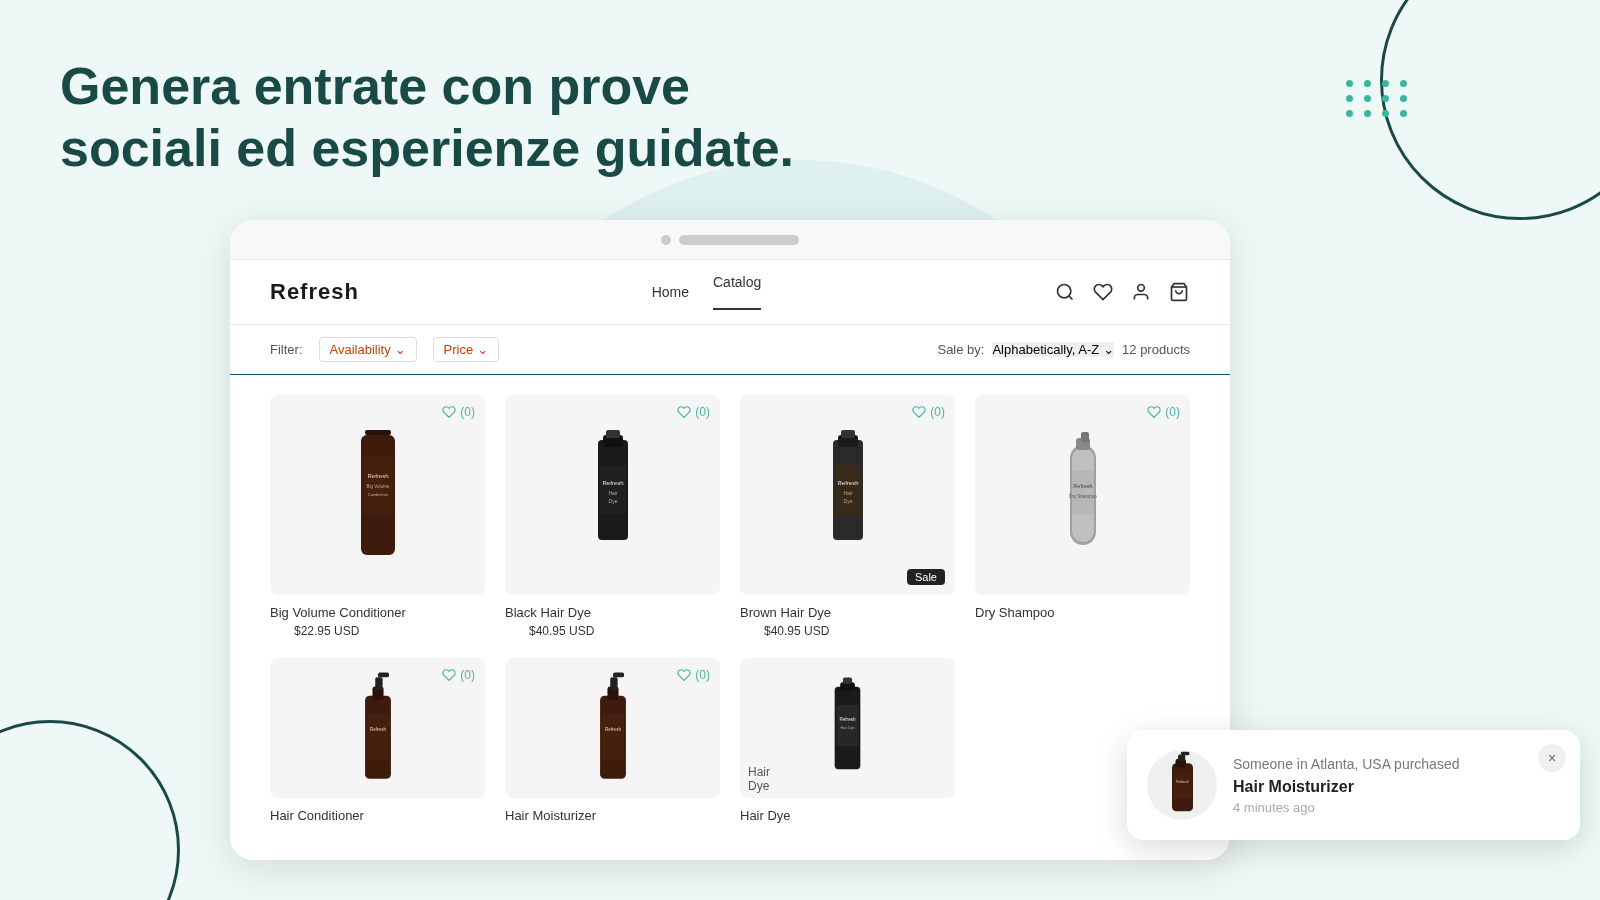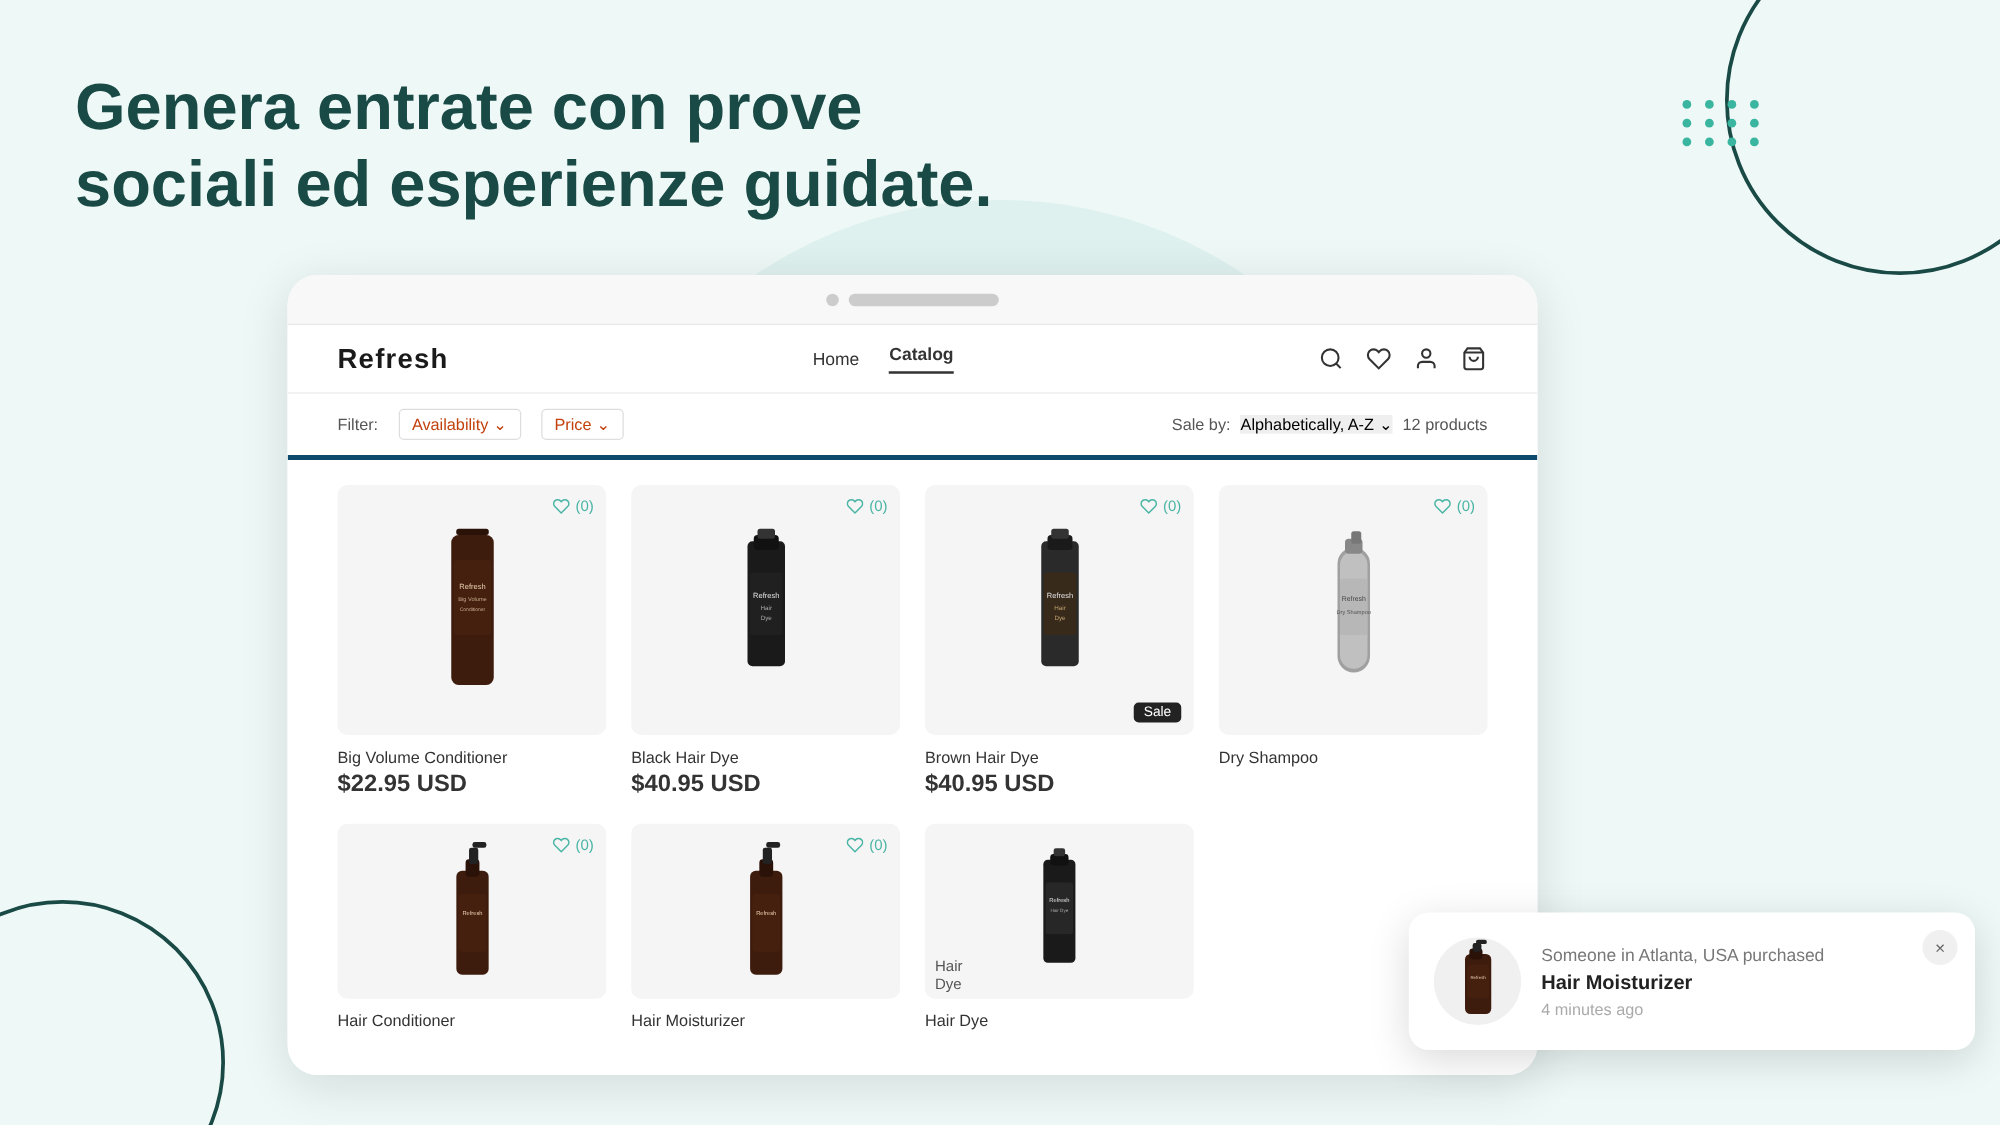--- a/index.html
+++ b/index.html
@@ -137,22 +137,22 @@
       align-items: center;
     }
     .nav-item {
       font-size: 14px;
       color: #333;
       cursor: pointer;
       text-decoration: none;
     }
     .nav-item.active {
       border-bottom: 2px solid #333;
-      padding-bottom: 6px;
-      font-weight: 700;
+      padding-bottom: 18px;
+      font-weight: 400;
     }
     .store-icons {
       display: flex;
       gap: 16px;
       align-items: center;
     }
     .store-icon {
       width: 22px;
       height: 22px;
       cursor: pointer;
@@ -165,21 +165,21 @@
       width: 20px;
       height: 20px;
     }
 
     
     .filter-bar {
       display: flex;
       align-items: center;
       justify-content: space-between;
       padding: 12px 40px;
-      border-bottom: 4px solid #0c4a6e;
+      border-bottom: 1px solid #0c4a6e;
       background: #fff;
     }
     .filter-left {
       display: flex;
       gap: 16px;
       align-items: center;
     }
     .filter-label {
       font-size: 13px;
       color: #555;
@@ -259,23 +259,24 @@
       padding: 2px 8px;
       border-radius: 4px;
     }
     .product-name {
       font-size: 13px;
       color: #333;
       margin-bottom: 4px;
       font-weight: 400;
     }
     .product-price {
-      font-size: 19px;
+      font-size: 12px;
       color: #333;
-      font-weight: 700;
+      font-weight: 400;
+      margin-left: 24px;
     }
 
     
     .notification-popup {
       position: absolute;
       bottom: 60px;
       right: 20px;
       width: 453px;
       background: #fff;
       border-radius: 16px;

